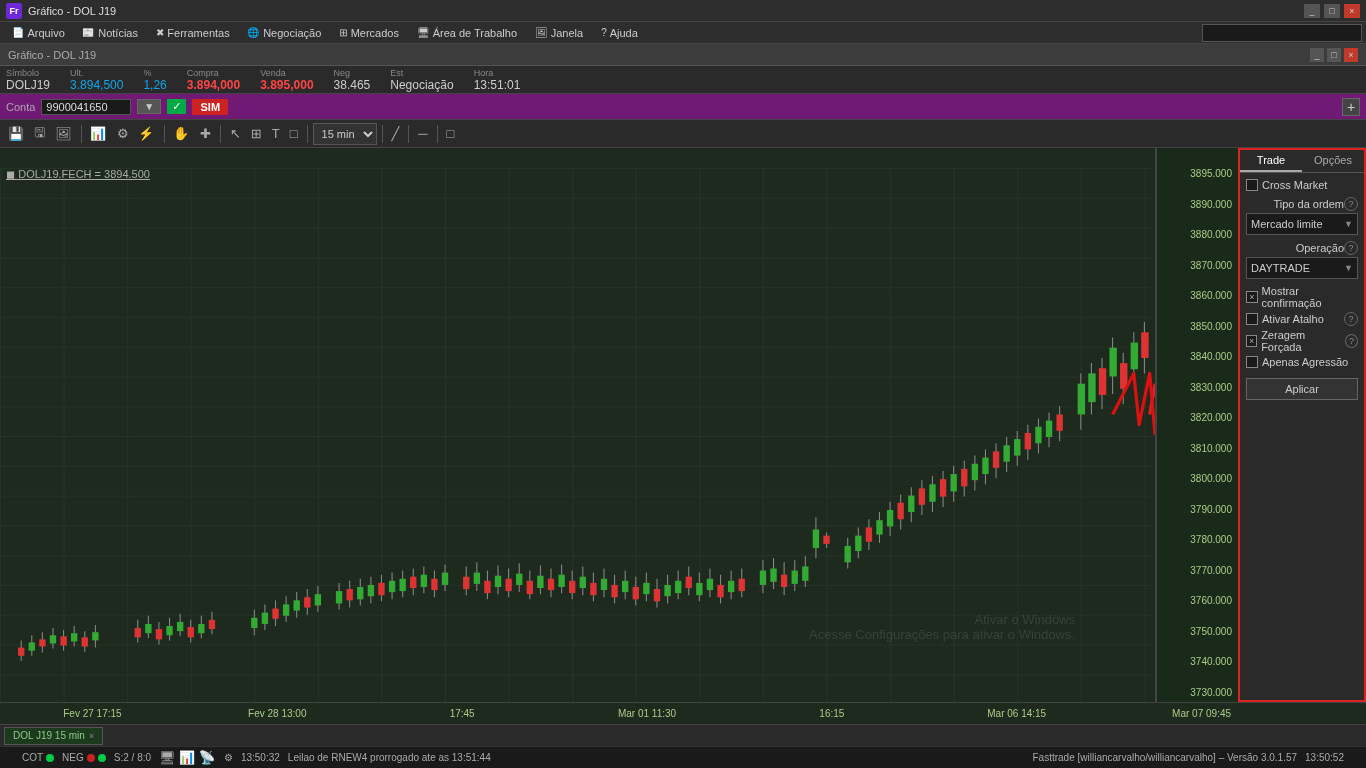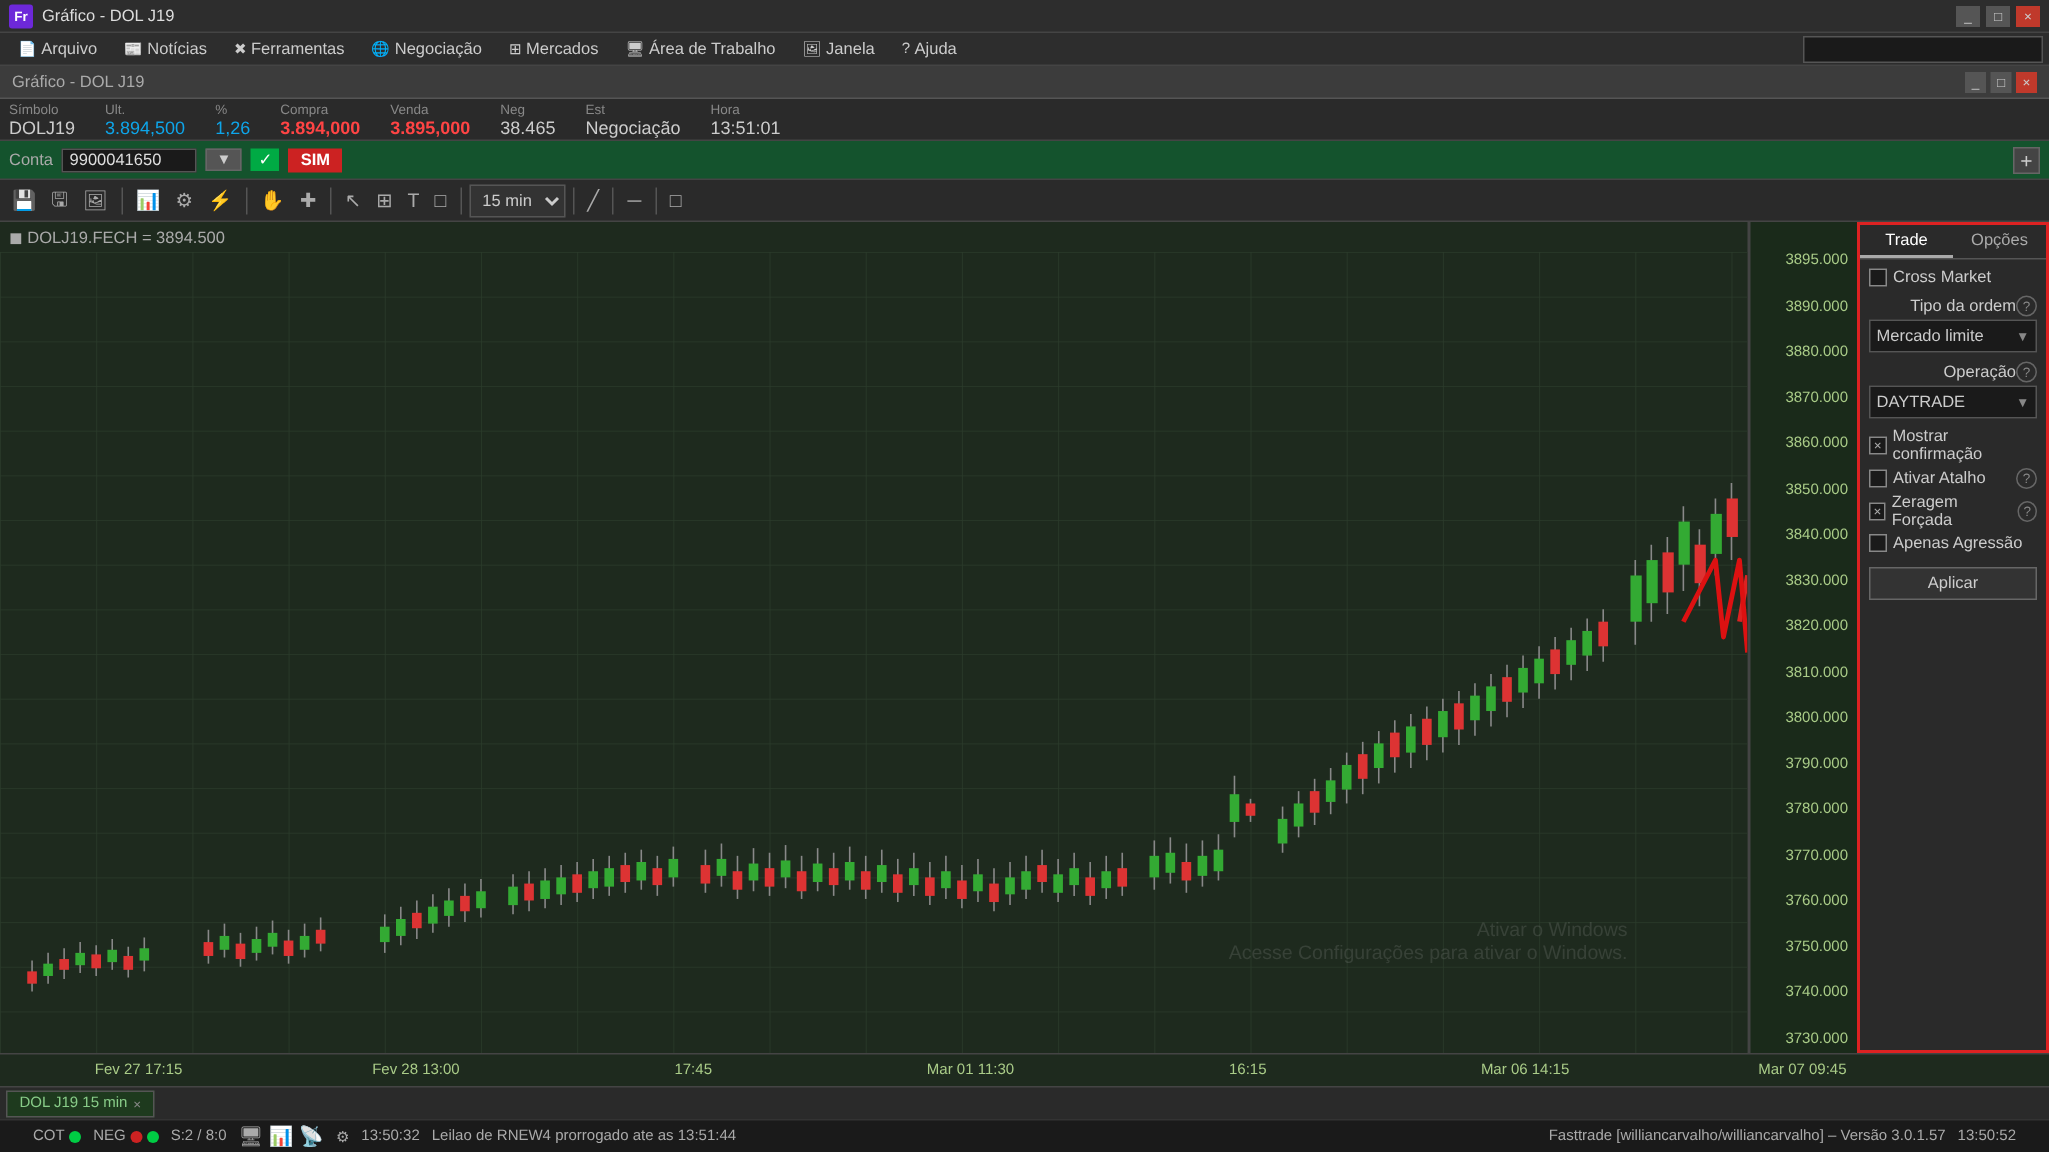--- a/index.html
+++ b/index.html
@@ -27,41 +27,41 @@
     
     #symbolbar { background: #2a2a2a; height: 28px; display: flex; align-items: center; padding: 0 6px; border-bottom: 1px solid #444; gap: 20px; }
     .sym-field { display: flex; flex-direction: column; }
     .sym-label { color: #888; font-size: 9px; }
     .sym-value { font-size: 12px; color: #ccc; }
     .sym-value.green { color: #0ea5e9; }
     .sym-value.buy { color: #ff4444; font-weight: bold; }
     .sym-value.sell { color: #ff4444; font-weight: bold; }
 
     
-    #accountbar { background: #14532d; height: 26px; display: flex; align-items: center; padding: 0 6px; border-bottom: 1px solid #444; gap: 6px; }
+    #accountbar { background: #701a75; height: 26px; display: flex; align-items: center; padding: 0 6px; border-bottom: 1px solid #444; gap: 6px; }
     .acct-label { color: #aaa; font-size: 11px; }
     .acct-input { background: #1a1a1a; border: 1px solid #555; color: #ddd; padding: 1px 4px; font-size: 11px; width: 90px; }
     .acct-btn { background: #555; border: 1px solid #666; color: #ccc; padding: 1px 6px; font-size: 10px; cursor: pointer; }
     .acct-check { background: #00aa44; border: none; color: #fff; padding: 1px 5px; font-size: 11px; cursor: pointer; }
     .sim-btn { background: #cc2222; border: none; color: #fff; padding: 2px 8px; font-size: 11px; font-weight: bold; cursor: pointer; }
     .acct-spacer { flex: 1; }
     .acct-plus { background: #444; border: 1px solid #666; color: #ccc; width: 18px; height: 18px; display: flex; align-items: center; justify-content: center; cursor: pointer; font-size: 14px; }
 
     
     #toolbar { background: #2a2a2a; height: 28px; display: flex; align-items: center; padding: 0 4px; border-bottom: 1px solid #444; gap: 2px; }
     .tb-btn { background: transparent; border: none; color: #aaa; cursor: pointer; padding: 2px 4px; font-size: 13px; display: flex; align-items: center; height: 24px; }
     .tb-separator { width: 1px; height: 18px; background: #555; margin: 0 3px; }
     .tb-select { background: #333; border: 1px solid #555; color: #ccc; padding: 1px 4px; font-size: 11px; height: 22px; }
 
     
     #main { display: flex; height: calc(768px - 22px - 22px - 22px - 28px - 26px - 28px - 22px - 22px); }
 
     
     #chart-area { flex: 1; background: #1e2a1e; position: relative; overflow: hidden; border-right: 1px solid #444; }
-    #chart-label { position: absolute; top: 4px; left: 6px; color: #aaa; font-size: 11px; z-index: 10; }
+    #chart-label { position: absolute; top: 20px; left: 6px; color: #aaa; font-size: 11px; z-index: 10; text-decoration: underline; }
     #price-axis { width: 70px; background: #1a2a1a; border-left: 1px solid #444; display: flex; flex-direction: column; justify-content: space-between; padding: 4px 2px; }
     .price-tick { color: #aacc88; font-size: 10px; text-align: right; padding-right: 4px; }
 
     
     #right-panel { width: 128px; background: #2a2a2a; border: 2px solid #dd2222; display: flex; flex-direction: column; }
     #panel-tabs { display: flex; border-bottom: 1px solid #555; }
     .panel-tab { flex: 1; text-align: center; padding: 4px 0; cursor: pointer; color: #aaa; font-size: 11px; }
     .panel-tab.active { color: #fff; border-bottom: 2px solid #aaa; }
     .panel-content { padding: 6px; flex: 1; display: flex; flex-direction: column; gap: 6px; }
 
@@ -472,21 +472,21 @@
           <line x1="1080" y1="200" x2="1080" y2="150" stroke="#888" stroke-width="1"></line>
           <rect x="1077" y="160" width="7" height="25" fill="#dd3333"></rect>
 
           <polyline points="1085,240 1090,210 1095,260 1100,230 1105,180 1110,220" fill="none" stroke="#dd2222" stroke-width="3"></polyline>
         </g>
 
         <polyline points="1050,240 1070,200 1075,250 1085,200 1090,260" fill="none" stroke="#dd1111" stroke-width="3" stroke-linejoin="round"></polyline>
       </svg>
     </div>
 
-    <div id="price-axis" style="width:72px; background:#1a2a1a; border-left:1px solid #444; display:flex; flex-direction:column; justify-content:space-between; padding:20px 2px 4px;">
+    <div id="price-axis" style="width:82px; background:#1a2a1a; border-left:1px solid #444; display:flex; flex-direction:column; justify-content:space-between; padding:20px 2px 4px;">
       <div class="price-tick">3895.000</div>
       <div class="price-tick">3890.000</div>
       <div class="price-tick">3880.000</div>
       <div class="price-tick">3870.000</div>
       <div class="price-tick">3860.000</div>
       <div class="price-tick">3850.000</div>
       <div class="price-tick">3840.000</div>
       <div class="price-tick">3830.000</div>
       <div class="price-tick">3820.000</div>
       <div class="price-tick">3810.000</div>

